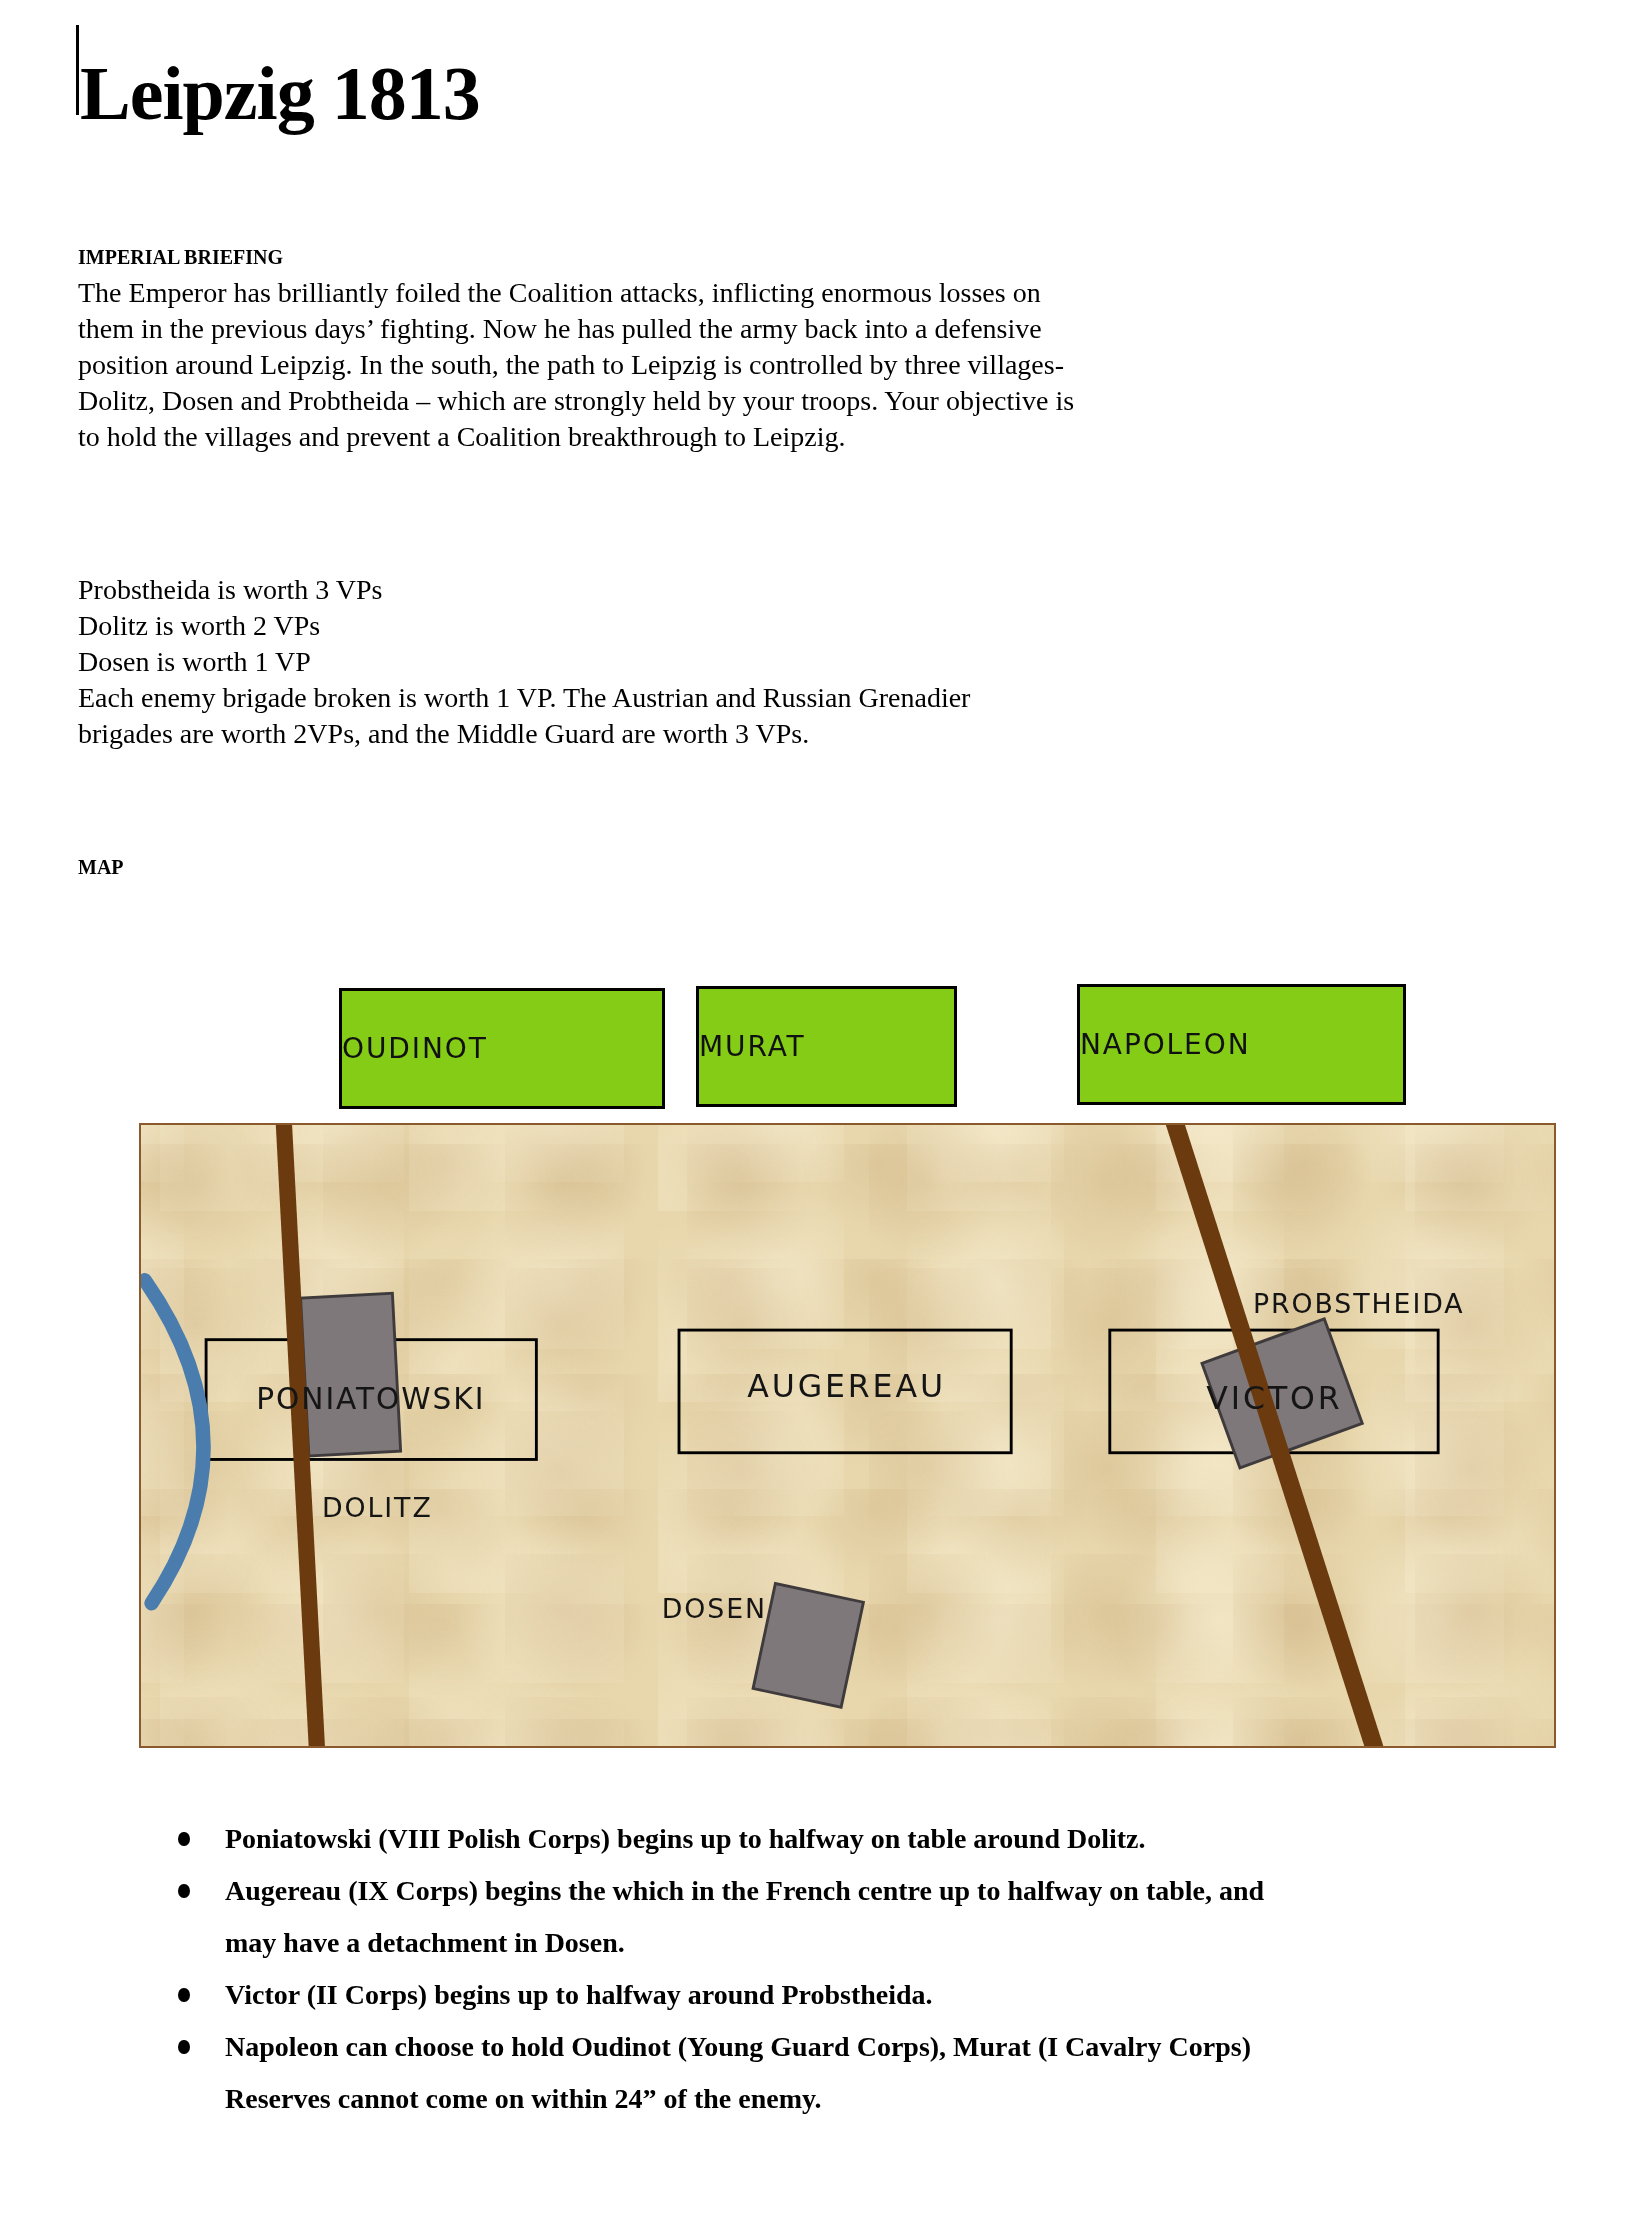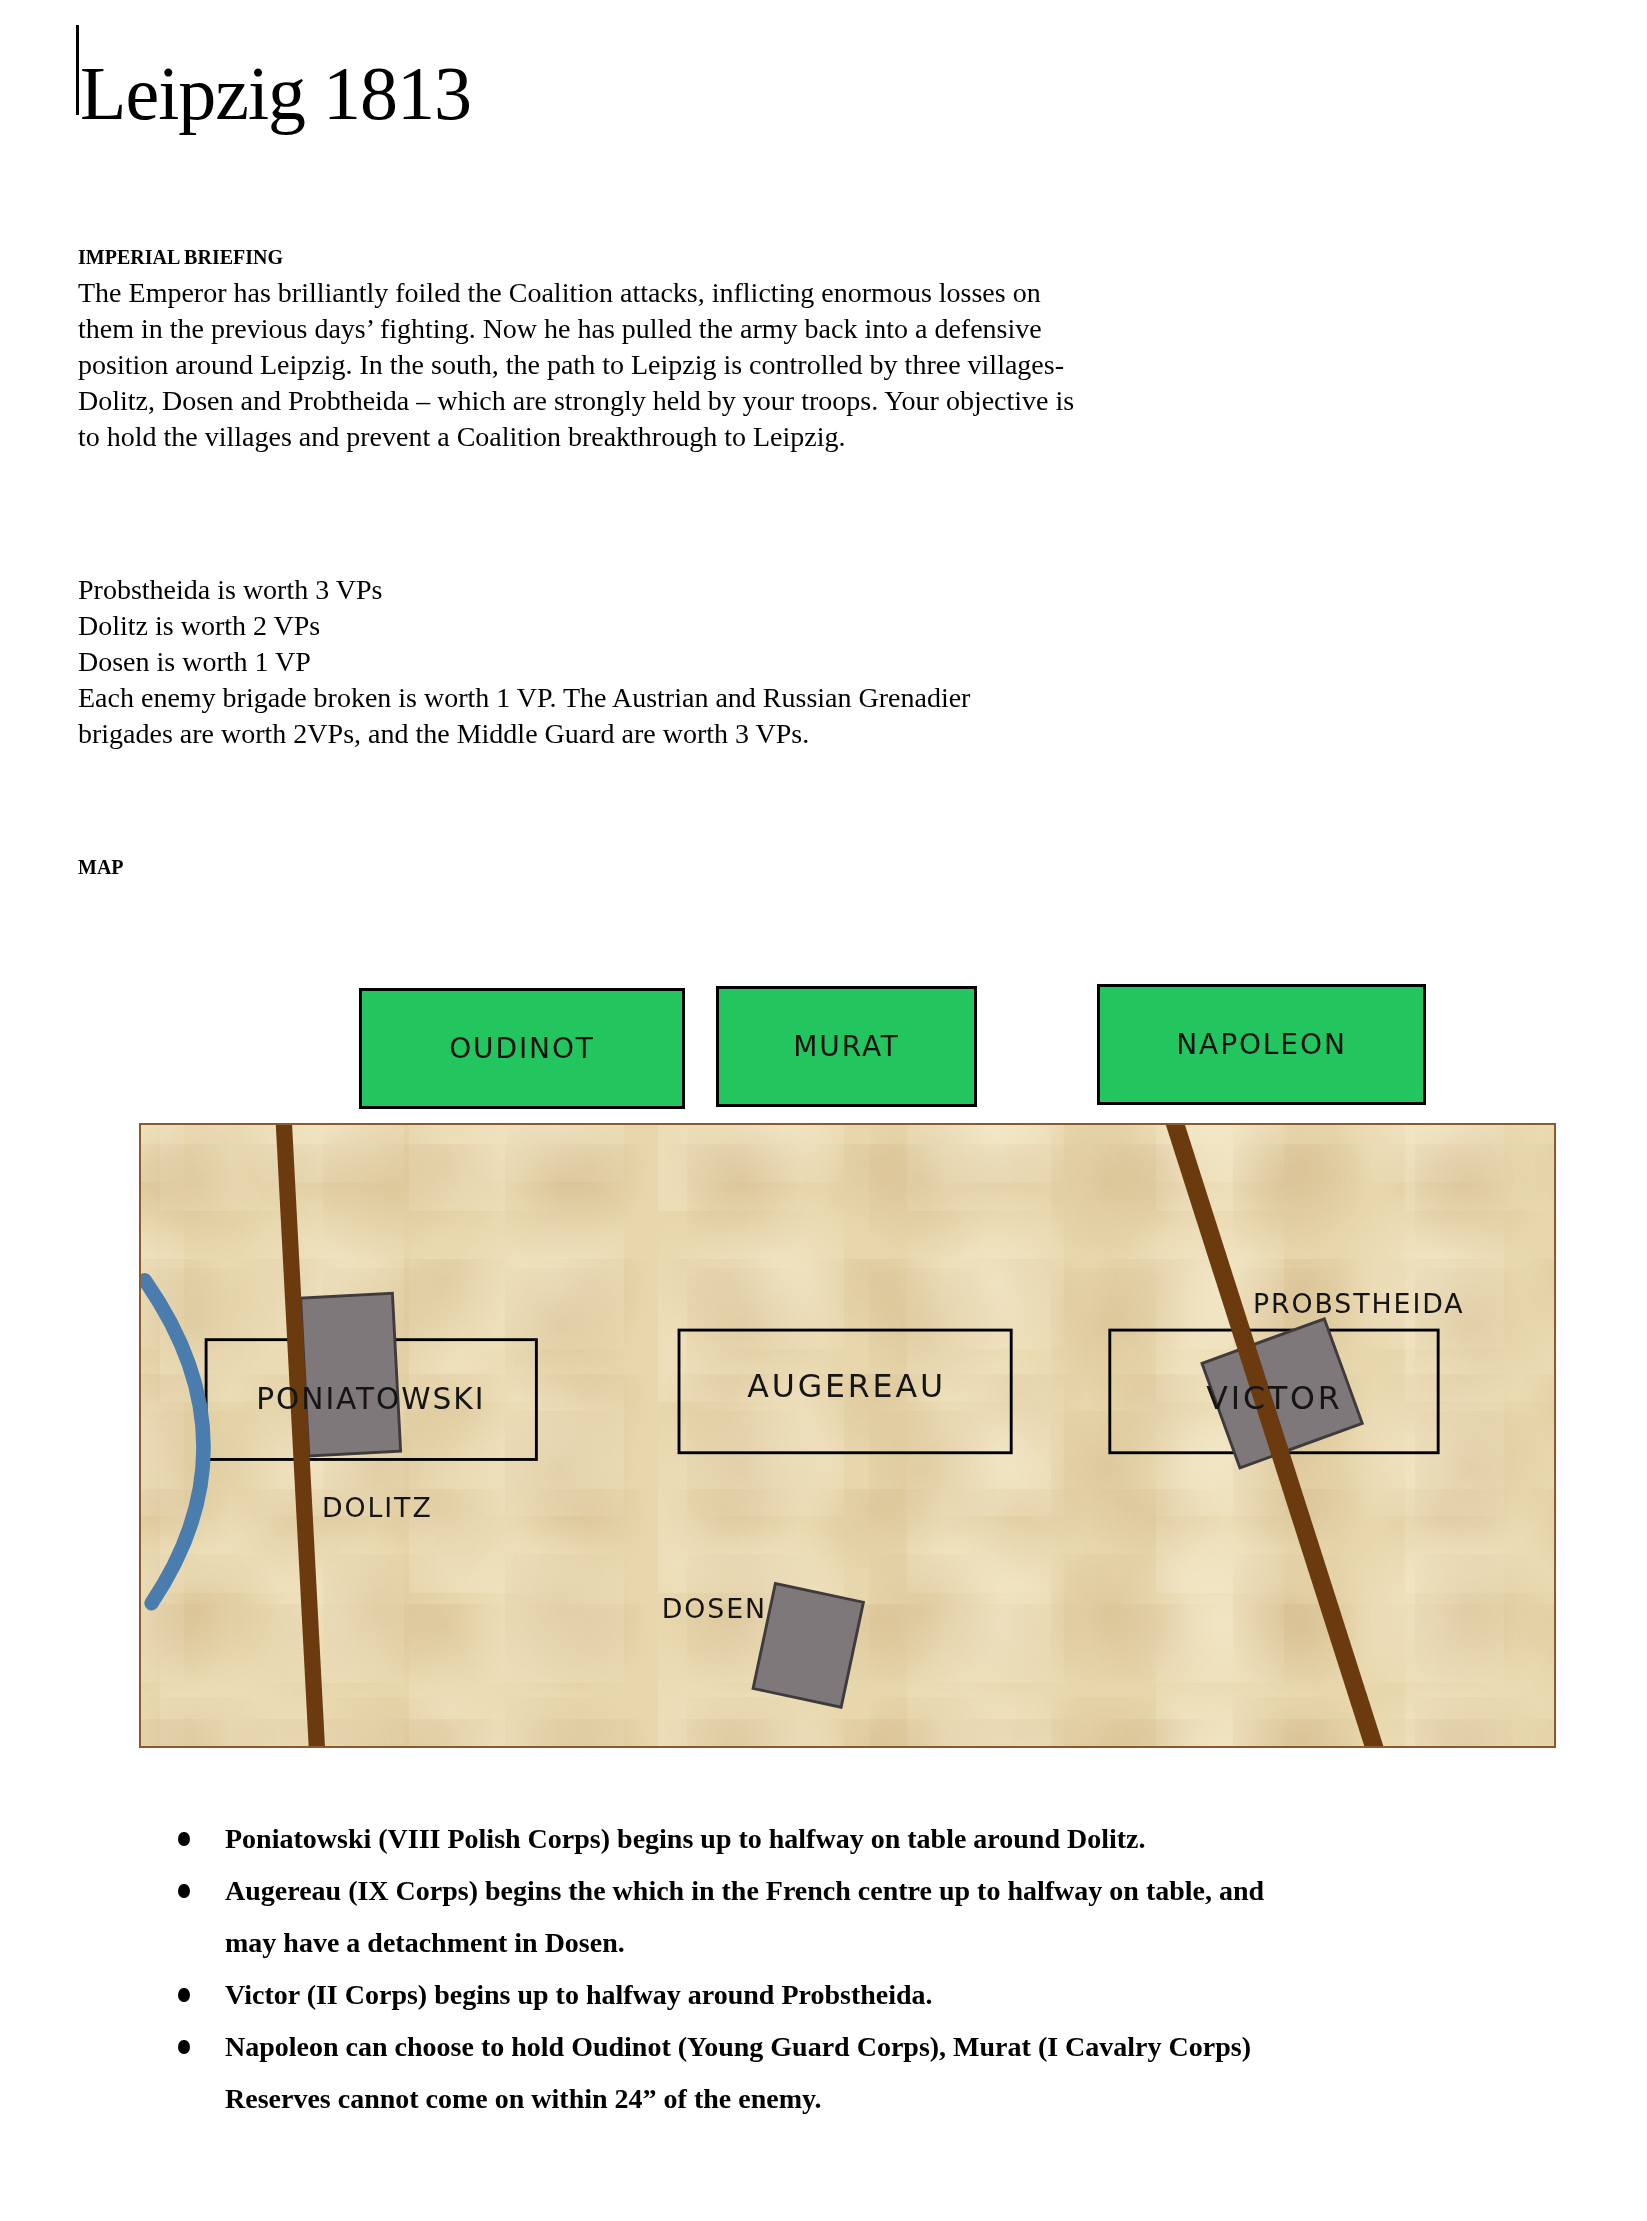--- a/index.html
+++ b/index.html
@@ -2,30 +2,30 @@
 <html><head>
 <meta charset="utf-8">
 <style>
   html,body{margin:0;padding:0;background:#ffffff;}
   .page{position:relative;width:1648px;height:2221px;background:#ffffff;overflow:hidden;
         font-family:"Liberation Serif", serif;color:#000;}
 
   .caret{position:absolute;left:76px;top:25px;width:2.9px;height:90px;background:#000;}
 
   .doc-title{position:absolute;left:80px;top:55px;font-size:76px;line-height:1;
-             font-weight:400;letter-spacing:-1px;white-space:nowrap;}
+             font-weight:700;letter-spacing:-1px;white-space:nowrap;}
 
   .h-bold{position:absolute;left:78px;font-size:20px;font-weight:700;line-height:36px;white-space:nowrap;}
 
   .textblock{position:absolute;left:78px;font-size:28px;line-height:36px;}
   .textblock div{white-space:nowrap;height:36px;}
 
   
-  .cbox{position:absolute;height:121px;border:3.8px solid #000;background:#22c55e;
-        display:flex;align-items:center;justify-content:center;box-sizing:border-box;margin-left:20px;}
+  .cbox{position:absolute;height:121px;border:3.8px solid #000;background:#84cc16;
+        display:flex;align-items:center;box-sizing:border-box;}
   .hand{font-family:"DejaVu Sans", sans-serif;letter-spacing:1.9px;color:#111;}
   .cbox span{font-size:28px;}
 
   
   .map{position:absolute;left:139px;top:1123px;width:1417px;height:625px;box-sizing:border-box;
        border:2.9px solid #8a5a2c;
        background-color:#e8d7ad;
        background-image:
          radial-gradient(circle at 30% 40%, rgba(198,168,118,.30), transparent 55%),
          radial-gradient(circle at 70% 62%, rgba(249,241,216,.55), transparent 55%),

